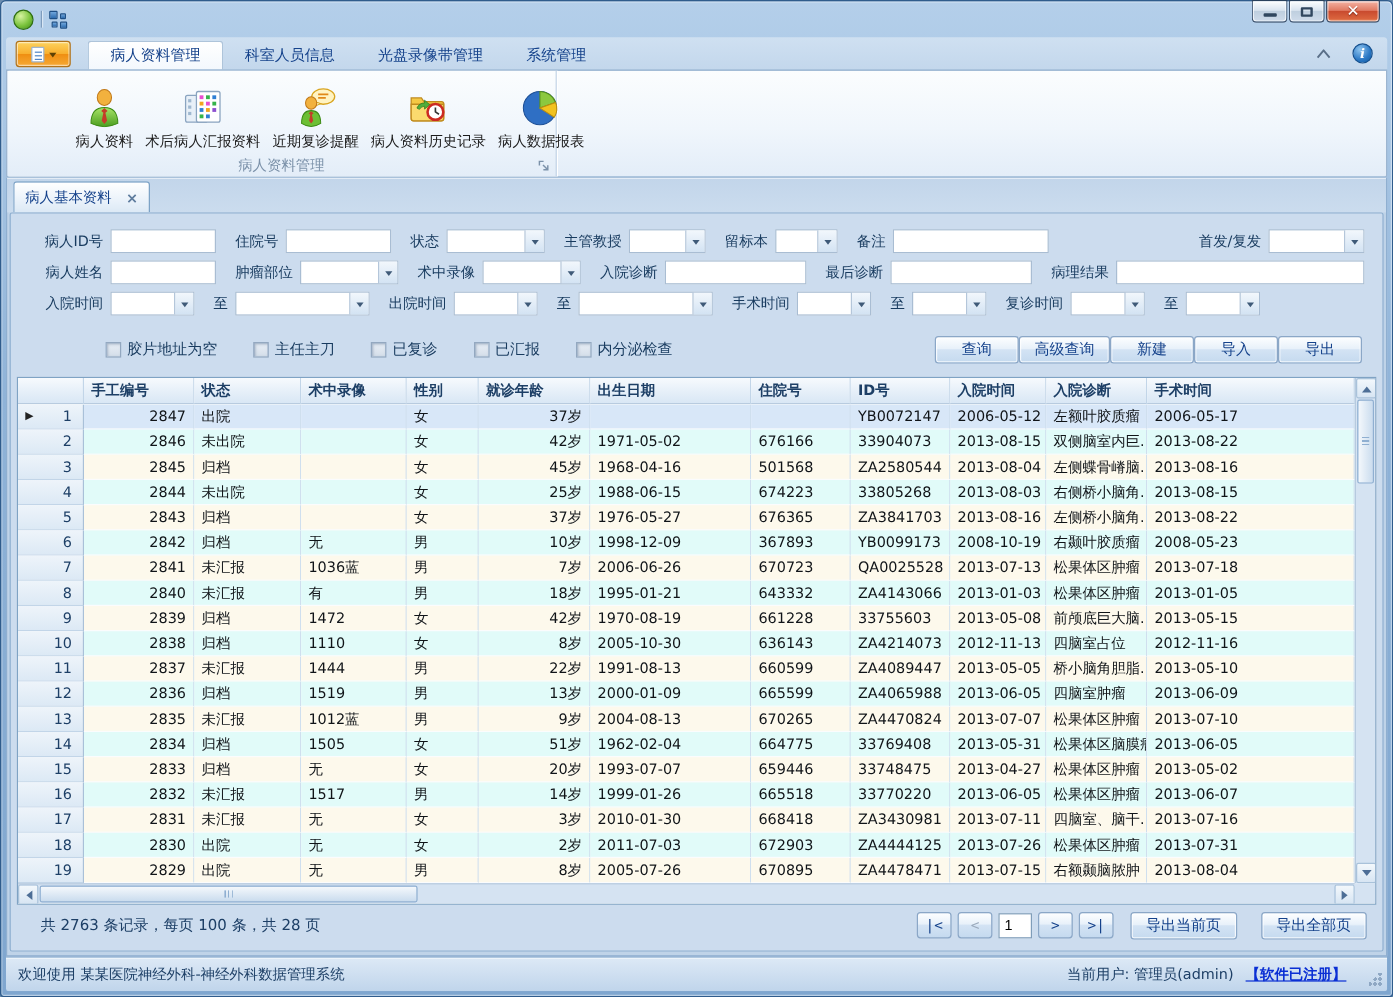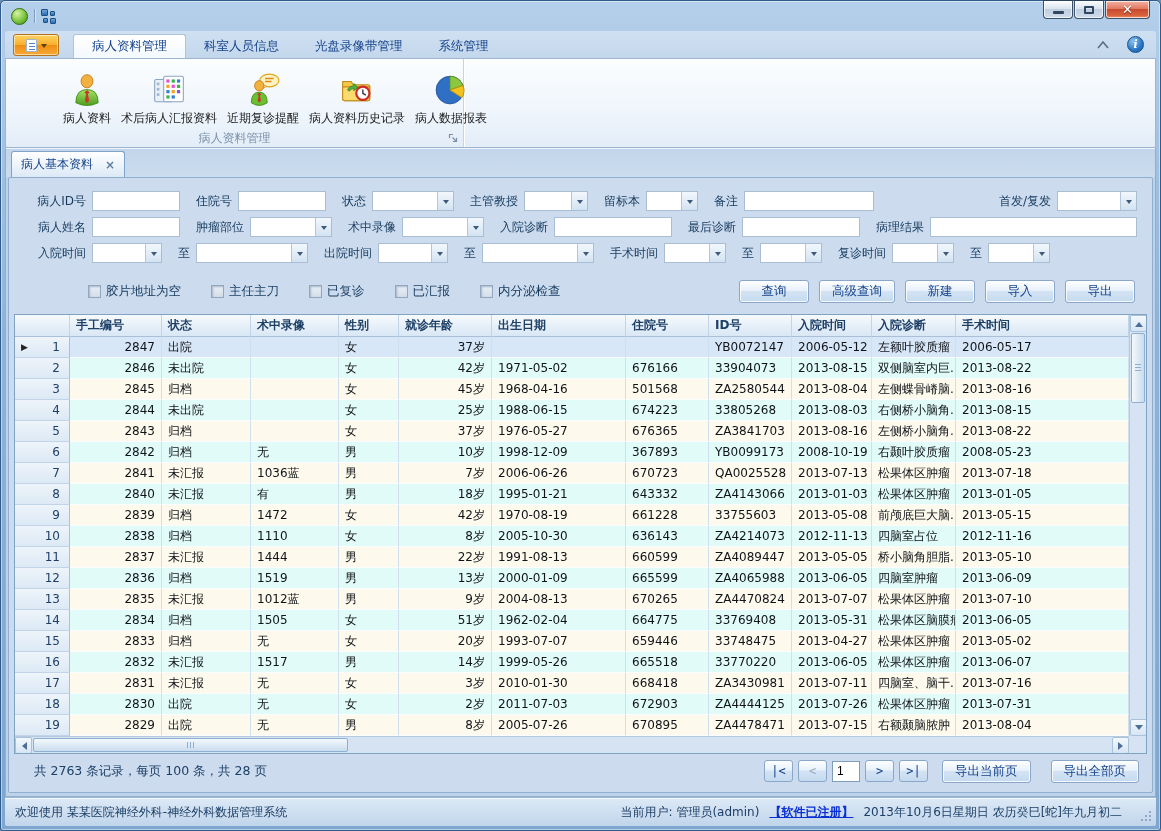--- a/index.html
+++ b/index.html
@@ -98,21 +98,21 @@
   .w88{width:88px;} .w82{width:82px;} .w80{width:80px;} .w64{width:64px;} .w52{width:52px;}
   .w130{width:130px;} .w118{width:118px;} .w220{width:220px;flex:1;max-width:222px;}
   .w70{width:70px;} .w112{width:112px;} .w62{width:62px;}
   .mlauto{margin-left:auto;}
 
   .crow{margin-top:13px;height:24px;display:flex;align-items:center;padding:0 12px;}
   .chk{display:flex;align-items:center;font-size:12.5px;color:#173a5e;margin-left:30px;}
   .chk:first-child{margin-left:62px;}
   .chk .box{width:13px;height:13px;border:1px solid #93a8c0;background:linear-gradient(#e9eff6,#d4dee9);
     margin-right:5px;box-shadow:inset 1px 1px 2px rgba(120,140,165,.55);}
-  .fbtns{margin-left:auto;display:flex;gap:10px;}
+  .fbtns{margin-left:auto;display:flex;}
   .btn{height:23px;min-width:70px;padding:0 12px;border:1px solid #8ba7c7;border-radius:3px;
     background:linear-gradient(#fdfeff,#e8f1fa 45%,#d3e3f4 50%,#c5daef);
     color:#15428b;font-size:12.5px;font-family:"DejaVu Sans",sans-serif;
     box-shadow:inset 0 0 0 1px rgba(255,255,255,.8);}
 
   
   .gridwrap{flex:1;border:1px solid #7fa3c4;background:#fff;position:relative;min-height:0;overflow:hidden;}
   .ghead{display:flex;height:22px;position:absolute;top:0;left:0;right:17px;font-weight:bold;}
   .gh{background:linear-gradient(#f7fafd,#e7f0f9 50%,#d9e7f5);border-right:1px solid #c2d5e8;
     border-bottom:1px solid #a9c0d8;color:#1d3f66;font-size:12px;line-height:21px;padding:0 6px;
@@ -718,21 +718,21 @@
             <div class="grow alt-cyan">
               <div class="gc col-ind">
                 <span class="arr"></span>
                 <span class="rnum">16</span>
               </div>
               <div class="gc col-manual_no tr">2832</div>
               <div class="gc col-status">未汇报</div>
               <div class="gc col-video">1517</div>
               <div class="gc col-gender">男</div>
               <div class="gc col-age tr">14岁</div>
-              <div class="gc col-birth_date">1999-05-26</div>
+              <div class="gc col-birth_date">1999-01-26</div>
               <div class="gc col-admission_no">665518</div>
               <div class="gc col-id_no">33770220</div>
               <div class="gc col-admit_date">2013-06-05</div>
               <div class="gc col-admit_diag">松果体区肿瘤</div>
               <div class="gc col-surgery_date">2013-06-07</div>
             </div>
             <div class="grow alt-cream">
               <div class="gc col-ind">
                 <span class="arr"></span>
                 <span class="rnum">17</span>
@@ -822,17 +822,16 @@
         </div>
       </div>
     </div>
   </div>
 
   <div class="statusbar">
     <span>欢迎使用 某某医院神经外科-神经外科数据管理系统</span>
     <div class="sb-right">
       <span>当前用户: 管理员(admin)</span>
       <span class="reg">【软件已注册】</span>
-      <span>2013年10月6日星期日 农历癸巳[蛇]年九月初二</span>
     </div>
     <span class="grip"></span>
   </div>
 </div>
 
 </body></html>

